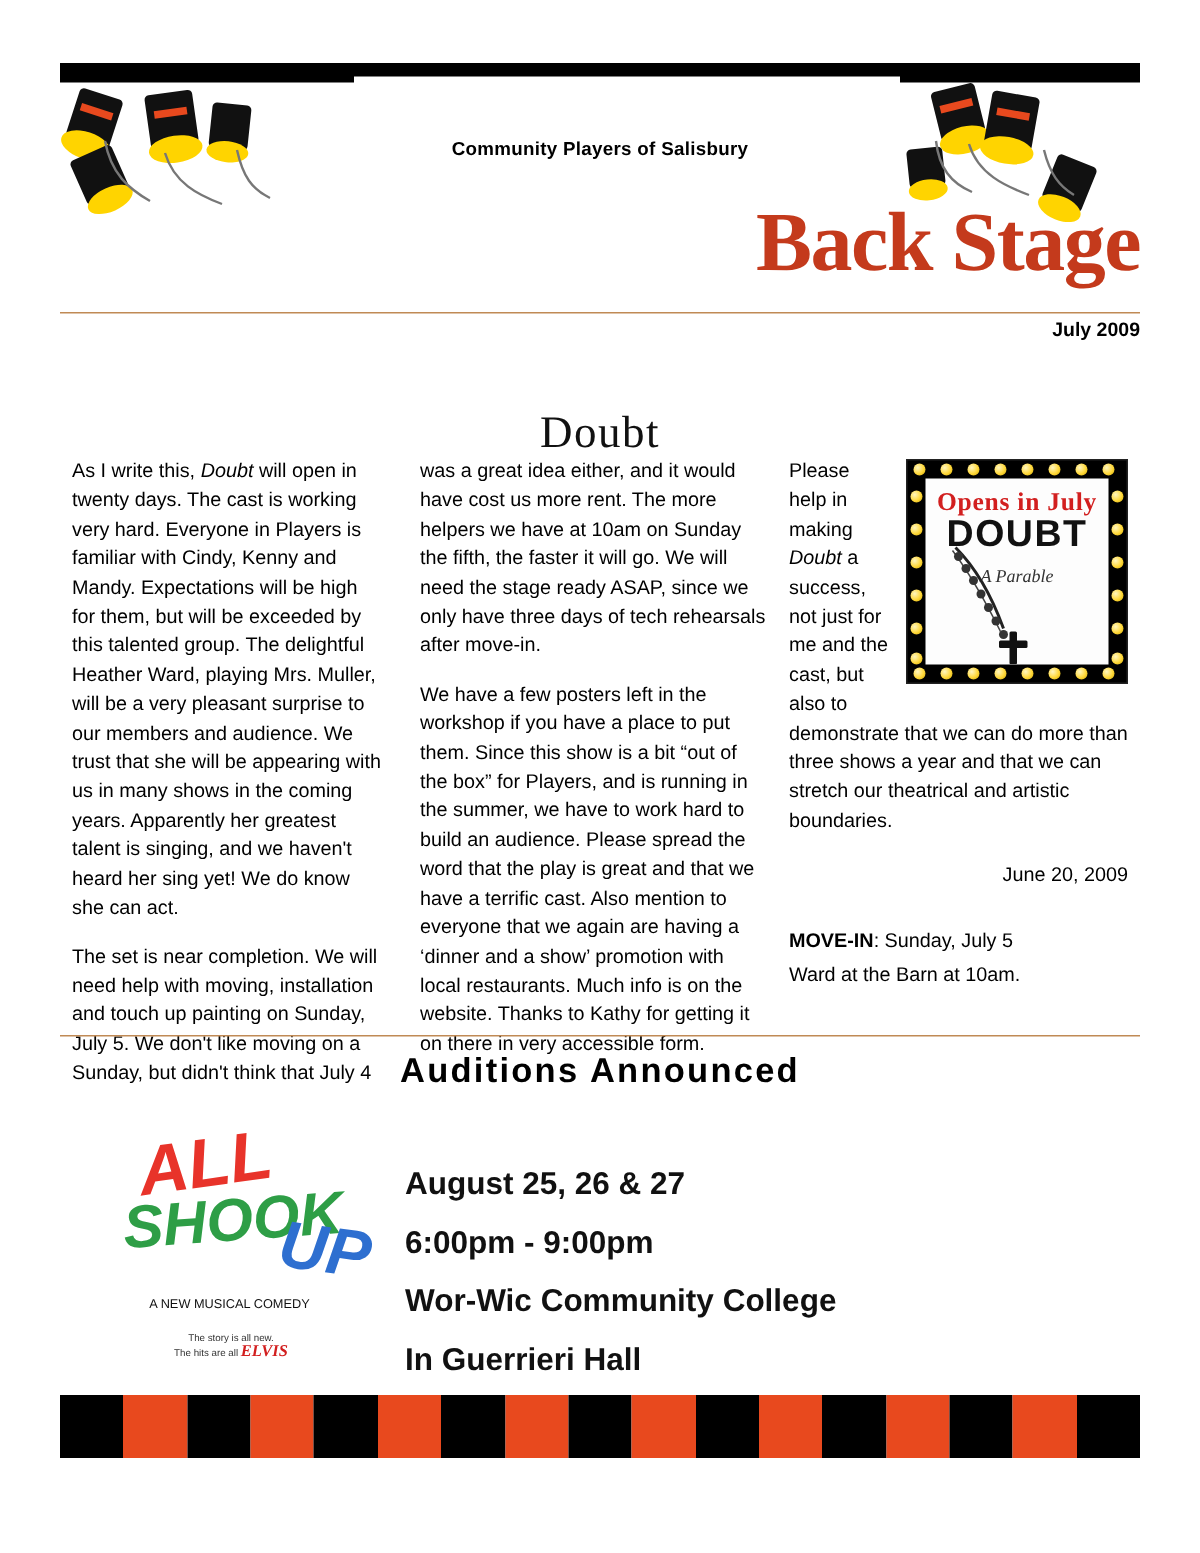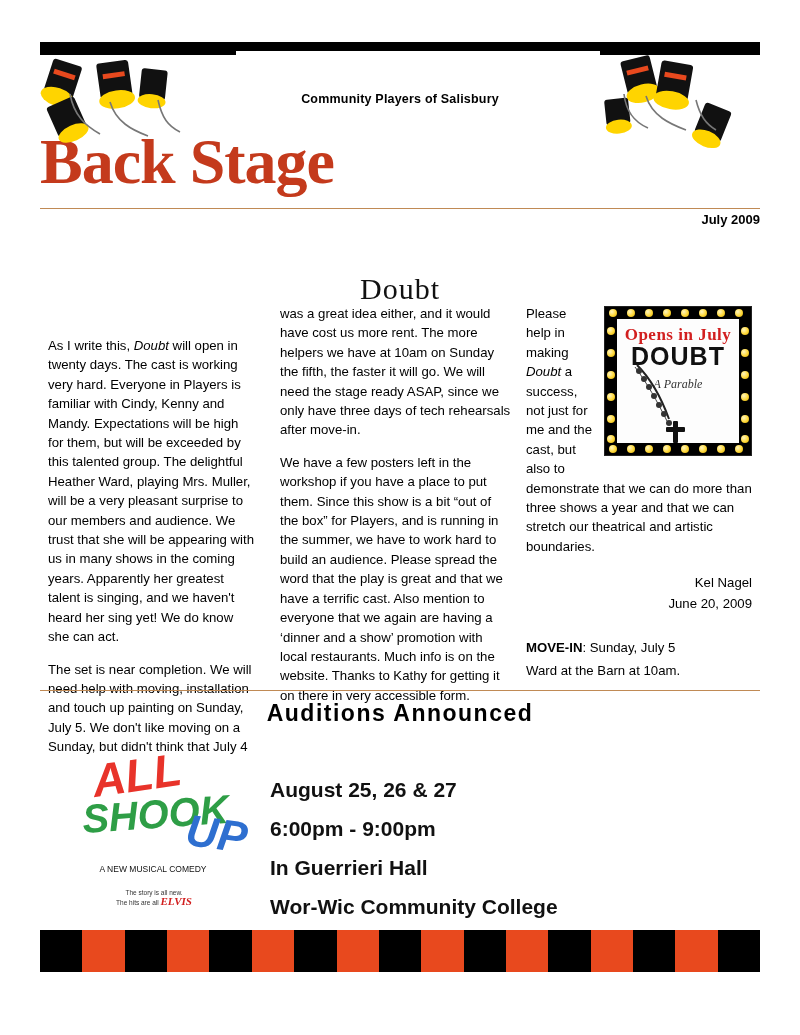--- a/index.html
+++ b/index.html
@@ -45,24 +45,24 @@
     text-align: center;
     font-size: 12.5px;
     font-weight: bold;
     letter-spacing: 0.2px;
   }
   .mast-title {
     position: absolute;
     left: 0;
     top: 78px;
     width: 720px;
-    text-align: left;
+    text-align: right;
     font-family: "Liberation Serif", serif;
     font-weight: bold;
-    font-size: 64px;
+    font-size: 56px;
     line-height: 84px;
     color: #C43A1C;
     letter-spacing: -1px;
   }
   .mast-rule {
     position: absolute;
     left: 0;
     top: 166px;
     width: 720px;
     border-top: 1px solid #C08A55;
@@ -106,21 +106,21 @@
     width: 704px;
   }
   .col {
     position: absolute;
     top: 0;
     font-size: 13.2px;
     line-height: 19.4px;
     text-align: left;
   }
   .col p { margin: 0 0 13px 0; }
-  .col1 { left: 0; width: 208px; margin-top: 32px; }
+  .col1 { left: 0; width: 208px; }
   .col2 { left: 232px; width: 232px; }
   .col3 { left: 478px; width: 226px; }
 
   .col3 .wrap-top {
     font-size: 13.2px;
     line-height: 19.4px;
     width: 226px;
   }
   .poster-float {
     float: right;
@@ -435,39 +435,38 @@
               </g>
               <ellipse cx="86" cy="46" rx="30" ry="24" fill="#ffffff" opacity="0"></ellipse>
             </svg>
           </div>
         </div>
 
         <span>Please help in making </span><em>Doubt</em><span> a success, not just for me and the cast, but also to demonstrate that we can do more than three shows a year and that we can stretch our theatrical and artistic boundaries.</span>
       </div>
 
       <div class="signoff">
-        <div>Kel Nagel</div>
         <div>June 20, 2009</div>
       </div>
 
       <div class="movein">
         <div><b>MOVE-IN</b><span>: Sunday, July 5</span></div>
         <div>Ward at the Barn at 10am.</div>
       </div>
     </div>
   </div>
 
   <div class="aud-rule"></div>
   <div class="aud-title">Auditions Announced</div>
 
   <div class="aud-lines">
     <div>August 25, 26 &amp; 27</div>
     <div>6:00pm - 9:00pm</div>
+    <div>Wor-Wic Community College</div>
     <div>In Guerrieri Hall</div>
-    <div>Wor-Wic Community College</div>
   </div>
 
   <div class="ashook">
     <div class="w" style="left:14px; top:0px; font-size:46px; color:#E8332A; transform:rotate(-8deg);">ALL</div>
     <div class="w" style="left:4px; top:42px; font-size:40px; color:#2E9E46; transform:rotate(-4deg);">SHOOK</div>
     <div class="w" style="left:108px; top:60px; font-size:44px; color:#2E6FD0; transform:rotate(8deg);">UP</div>
     <div class="ashook-tag">A NEW MUSICAL COMEDY</div>
     <div class="ashook-tag2">
       <div>The story is all new.</div>
       <div><span>The hits are all </span><span class="elvis">ELVIS</span></div>

